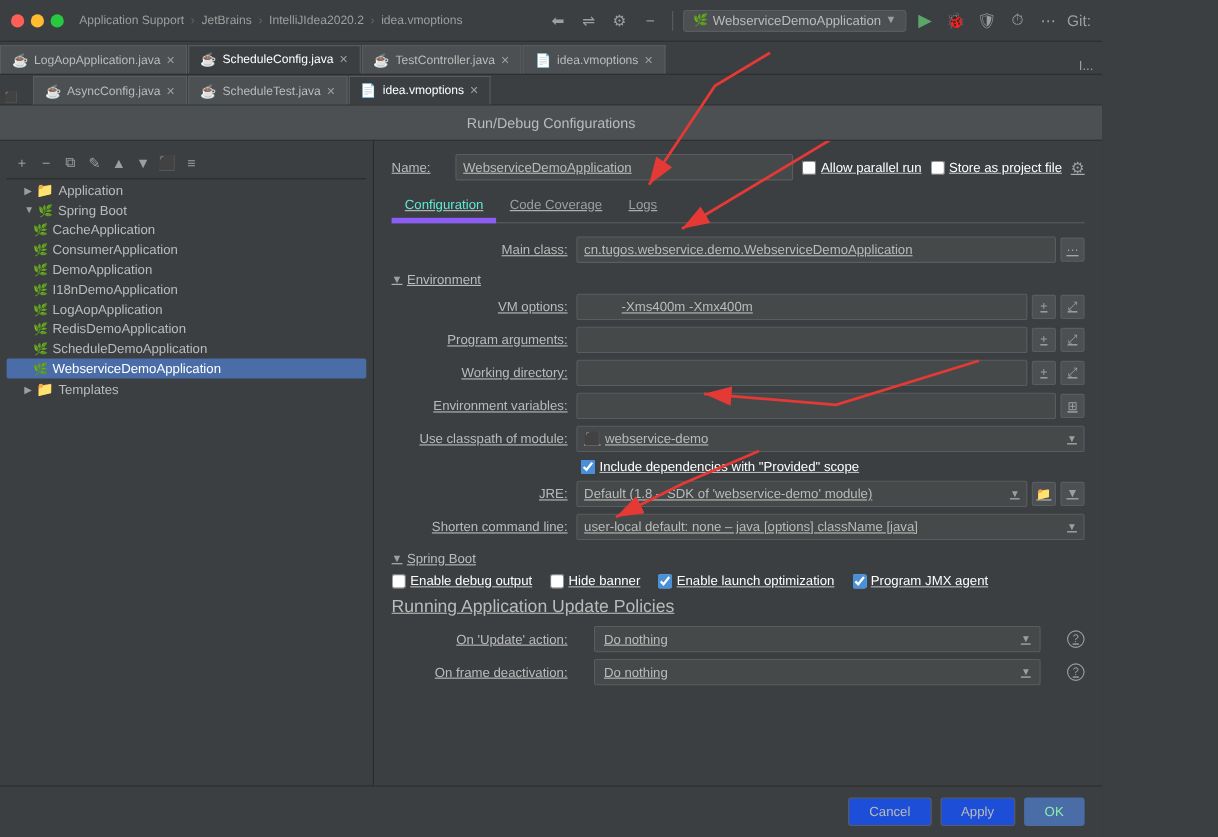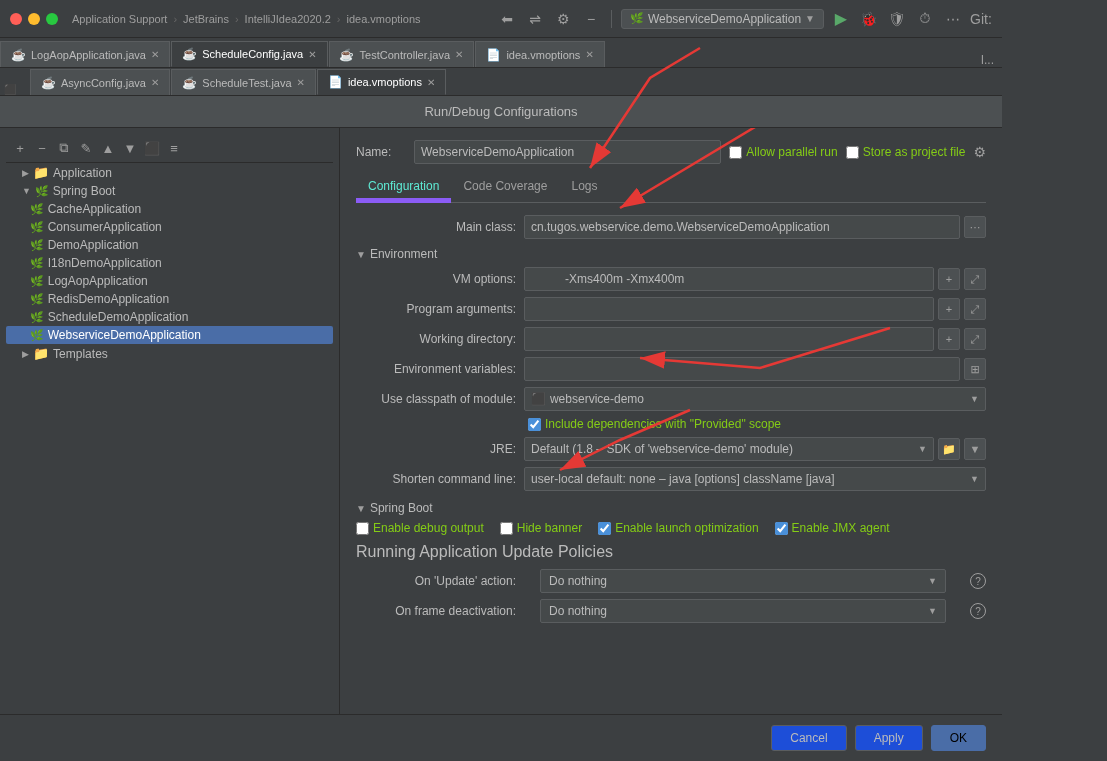--- a/index.html
+++ b/index.html
@@ -203,21 +203,21 @@
     .name-right {
       display: flex;
       align-items: center;
       gap: 8px;
     }
     .checkbox-row {
       display: flex;
       align-items: center;
       gap: 4px;
     }
-    .cb-label { font-size: 12px; color: #84cc16; }
+    .cb-label { font-size: 12px; color: #ffffff; }
 
     
     .config-tabs {
       display: flex;
       gap: 0;
       margin-bottom: 12px;
       border-bottom: 1px solid #5a5d5f;
     }
     .config-tab {
       padding: 5px 12px;
@@ -366,21 +366,21 @@
       border-radius: 3px;
       font-size: 12px;
       cursor: pointer;
       border: 1px solid #5a5d5f;
       color: #bbbbbb;
       background: #1d4ed8;
     }
     .btn.primary {
       background: #4a6da7;
       border-color: #4a6da7;
-      color: #000000;
+      color: #86efac;
     }
 
     
     ::-webkit-scrollbar { width: 6px; height: 6px; }
     ::-webkit-scrollbar-track { background: #3c3f41; }
     ::-webkit-scrollbar-thumb { background: #5a5d5f; border-radius: 3px; }
 
     .window-controls {
       display: flex;
       gap: 6px;
@@ -564,21 +564,21 @@
 
           <div class="tree-group">
             <div class="tree-group-header tree-item indent-1">
               <span class="chevron">▶</span>
               <span style="font-size:13px;">📁</span>
               <span class="tree-item-label">Templates</span>
             </div>
           </div>
         </div>
 
-        <div class="dialog-right" style="position:relative;">
+        <div class="dialog-right" style="position:relative;text-decoration:underline;">
 
           <div class="name-row">
             <span class="name-label">Name:</span>
             <input class="name-input" type="text" value="WebserviceDemoApplication" style="">
             <div class="name-right">
               <div class="checkbox-row">
                 <input type="checkbox" style="">
                 <span class="cb-label">Allow parallel run</span>
               </div>
               <div class="checkbox-row">
@@ -700,21 +700,21 @@
             <div class="cb-item">
               <input type="checkbox" style="">
               <span class="cb-label">Hide banner</span>
             </div>
             <div class="cb-item">
               <input type="checkbox" checked="" style="">
               <span class="cb-label">Enable launch optimization</span>
             </div>
             <div class="cb-item">
               <input type="checkbox" checked="" style="">
-              <span class="cb-label">Enable JMX agent</span>
+              <span class="cb-label">Program JMX agent</span>
             </div>
           </div>
 
           <div class="policies-section">
             <div class="policies-title">Running Application Update Policies</div>
 
             <div class="policy-row">
               <span class="policy-label">On 'Update' action:</span>
               <div class="policy-dropdown">
                 <span>Do nothing</span>

